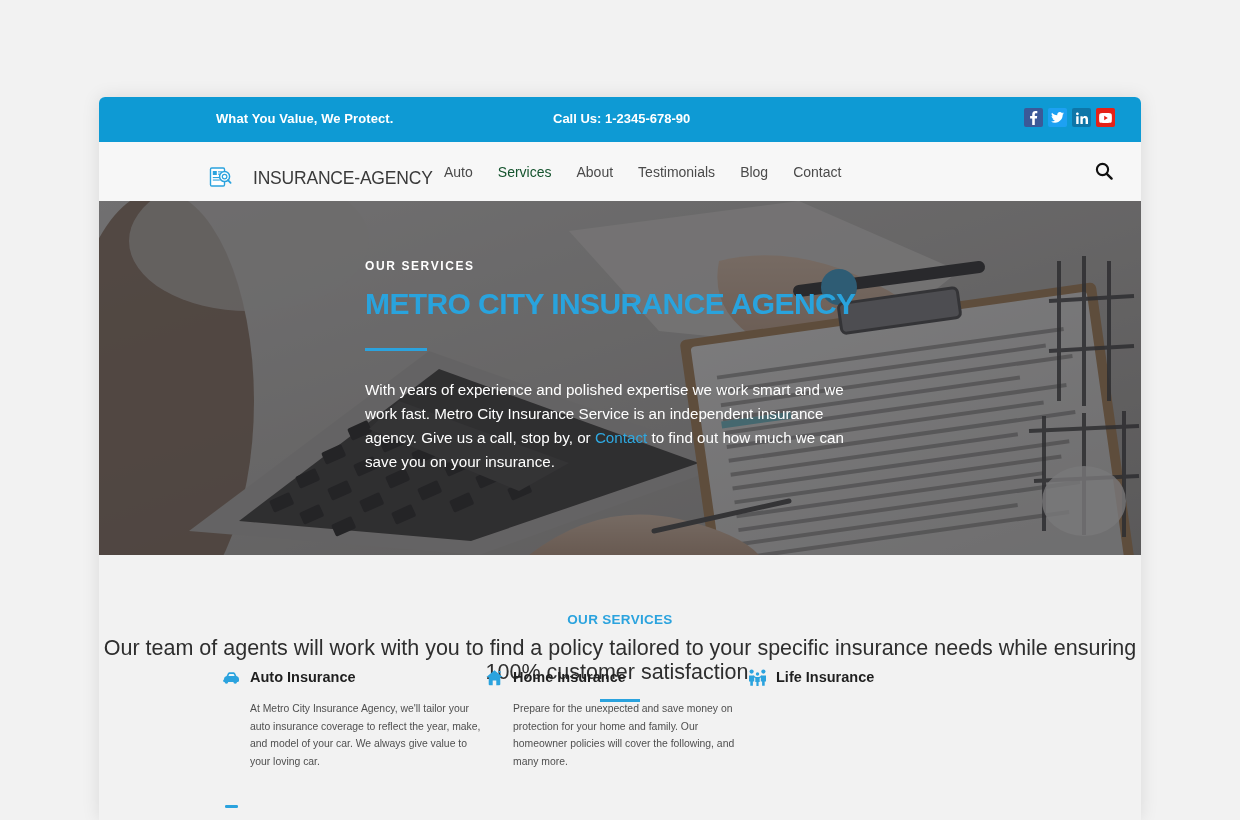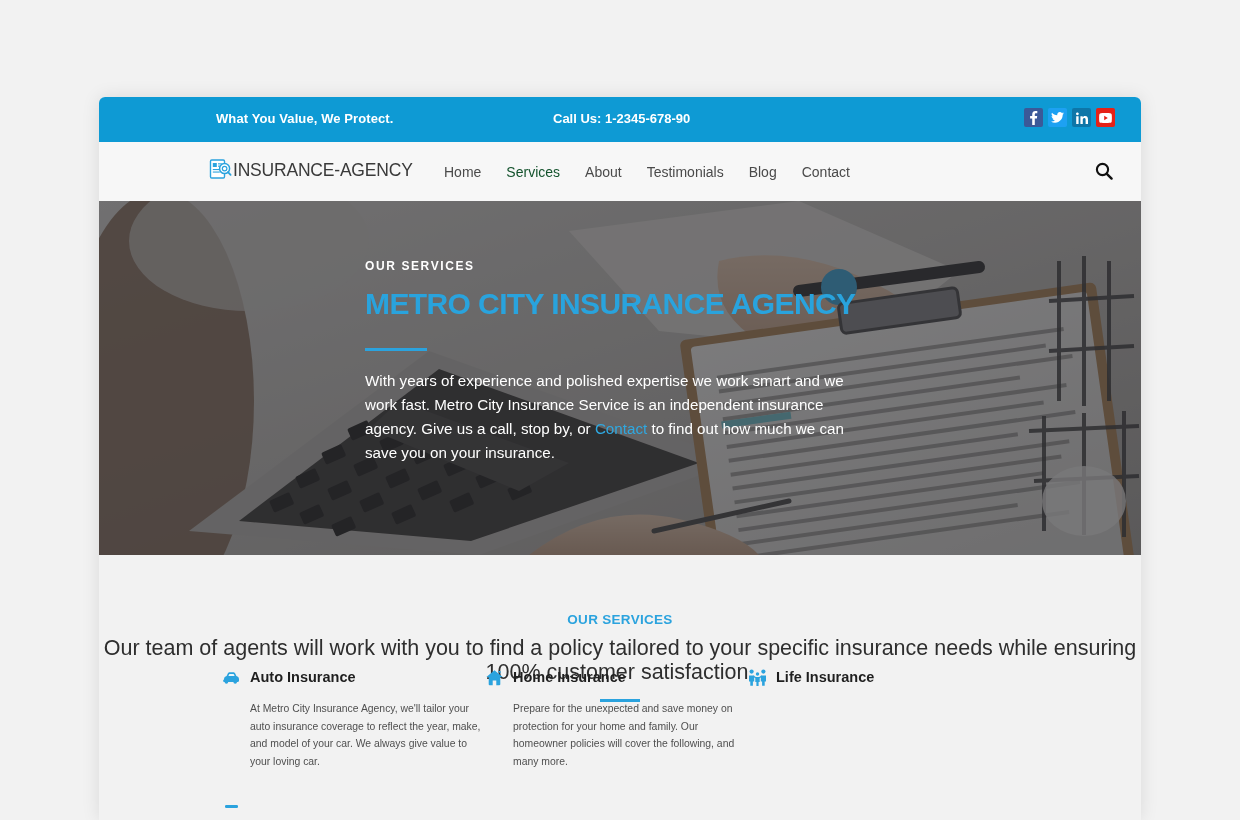--- a/index.html
+++ b/index.html
@@ -51,22 +51,22 @@
   .sc-yt { background: #e62117; }
   .social svg { display: block; }
 
   
   .navbar {
     position: relative;
     height: 59px;
     background: #f7f7f7;
   }
   .brand {
-    position: absolute; left: 108px; top: 15px;
-    display: flex; align-items: center; gap: 0;
+    position: absolute; left: 108px; top: 23px;
+    display: flex; align-items: center; gap: 20px;
     text-decoration: none;
     justify-content: flex-end;
   }
   .brand-icon { width: 26px; height: 26px; display: block; }
   .brand-text {
     font-size: 17.5px;
     color: #3a3a3a;
     letter-spacing: -0.2px;
     font-weight: 400;
   }
@@ -119,21 +119,21 @@
     font-weight: bold;
     color: #29a3dd;
     letter-spacing: -0.6px;
   }
   .hero-rule {
     width: 62px; height: 3px;
     background: #2ba3de;
     margin-top: 24px;
   }
   .hero-para {
-    margin-top: 18px;
+    margin-top: 27px;
     font-size: 15.2px;
     line-height: 24px;
     color: #ffffff;
   }
   .hero-para a { color: #2fa8e0; text-decoration: none; }
 
   
   .services {
     position: relative;
     background: #f2f2f2;
@@ -232,21 +232,21 @@
           <rect x="5.8" y="12" width="9.7" height="1.1" fill="#2ba3de"></rect>
           <rect x="5.8" y="14.5" width="7" height="1.1" fill="#2ba3de"></rect>
           <circle cx="17.6" cy="11.6" r="5" fill="#fff" stroke="#2ba3de" stroke-width="1.5"></circle>
           <circle cx="17.6" cy="11.6" r="2.3" fill="none" stroke="#2ba3de" stroke-width="1.2"></circle>
           <path d="M21 15.2 L23.6 17.9" stroke="#2ba3de" stroke-width="1.8" stroke-linecap="round"></path>
         </svg>
       </span>
       <span class="brand-text">INSURANCE-AGENCY</span>
     </a>
     <nav class="nav-links">
-      <a href="#">Home</a>
+      <a href="#">Auto</a>
       <a href="#" class="active">Services</a>
       <a href="#">About</a>
       <a href="#">Testimonials</a>
       <a href="#">Blog</a>
       <a href="#">Contact</a>
     </nav>
     <button class="search-btn" aria-label="Search">
       <svg width="20" height="20" viewBox="0 0 20 20">
         <circle cx="8.5" cy="8.5" r="5.6" fill="none" stroke="#111" stroke-width="2.1"></circle>
         <path d="M12.8 12.8 L17.6 17.6" stroke="#111" stroke-width="2.4" stroke-linecap="round"></path>

